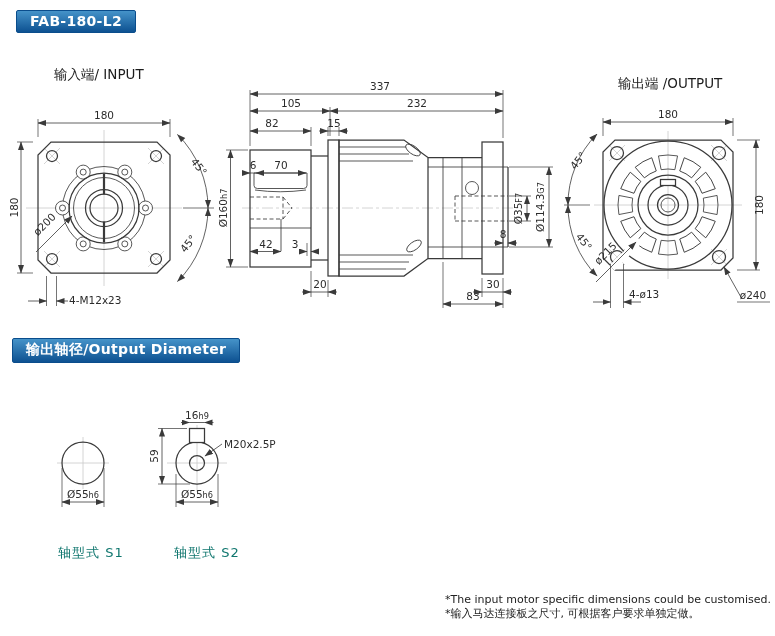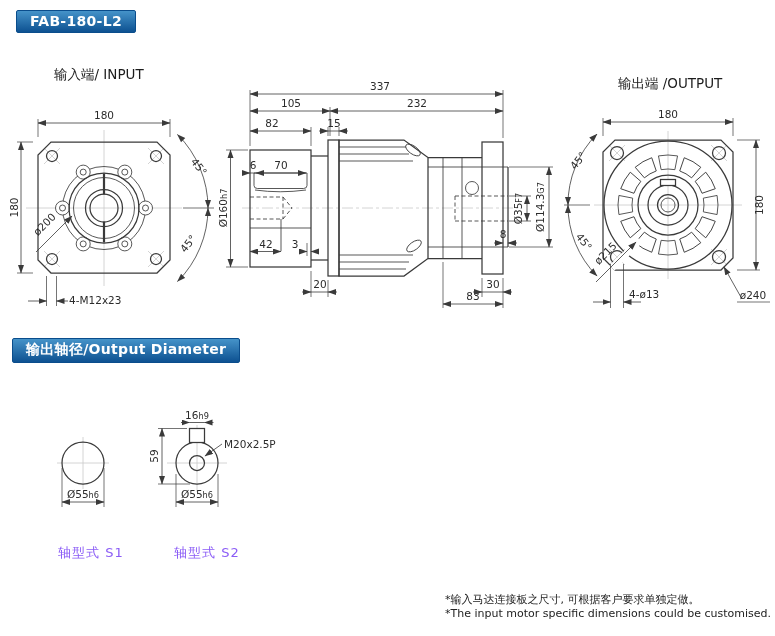--- a/index.html
+++ b/index.html
@@ -7,21 +7,21 @@
          font-family:"DejaVu Sans",sans-serif;}
   .badge{position:absolute;color:#fff;font-size:14px;font-weight:bold;
          padding:2px 13px 3px 13px;border-radius:2px;
          background:linear-gradient(#4593c9,#0d5191);
          border:1px solid #0a4d8c;letter-spacing:.3px;}
   .badge-model{left:16px;top:10px;}
   .badge-section{left:12px;top:338px;}
   .viewlabel{position:absolute;font-size:13.5px;color:#1c1c1c;}
   .label-input{left:54px;top:66px;}
   .label-output{left:618px;top:67px;margin-top:8px;}
-  .shaftlabel{position:absolute;font-size:13px;color:#8b5cf6;letter-spacing:1px;}
+  .shaftlabel{position:absolute;font-size:13px;color:#0f766e;letter-spacing:1px;}
   .shaft-s1{left:58px;top:544px;}
   .shaft-s2{left:174px;top:544px;}
   .notes{position:absolute;left:445px;top:593px;font-size:11px;color:#222;line-height:1.3;}
   svg{position:absolute;left:0;top:0;}
   .ol{stroke:#3a3a3a;stroke-width:1.25;fill:none;}
   .il{stroke:#3a3a3a;stroke-width:0.85;fill:none;}
   .ext{stroke:#3a3a3a;stroke-width:0.7;fill:none;}
   .diml{stroke:#3a3a3a;stroke-width:0.8;fill:none;}
   .cl{stroke:#c9c9c9;stroke-width:0.8;fill:none;}
   .cld{stroke:#c9c9c9;stroke-width:0.8;fill:none;stroke-dasharray:11 3 3 3;}
@@ -323,16 +323,16 @@
   </g>
 </svg>
 
   <div class="badge badge-model">FAB-180-L2</div>
   <div class="badge badge-section">输出轴径/Output Diameter</div>
   <div class="viewlabel label-input">输入端/ INPUT</div>
   <div class="viewlabel label-output">输出端 /OUTPUT</div>
   <div class="shaftlabel shaft-s1">轴型式 S1</div>
   <div class="shaftlabel shaft-s2">轴型式 S2</div>
   <div class="notes">
+    <div>*The input motor specific dimensions could be customised.</div>
     <div>*输入马达连接板之尺寸, 可根据客户要求单独定做。</div>
-    <div>*The input motor specific dimensions could be customised.</div>
   </div>
 </div>
 
 </body></html>

